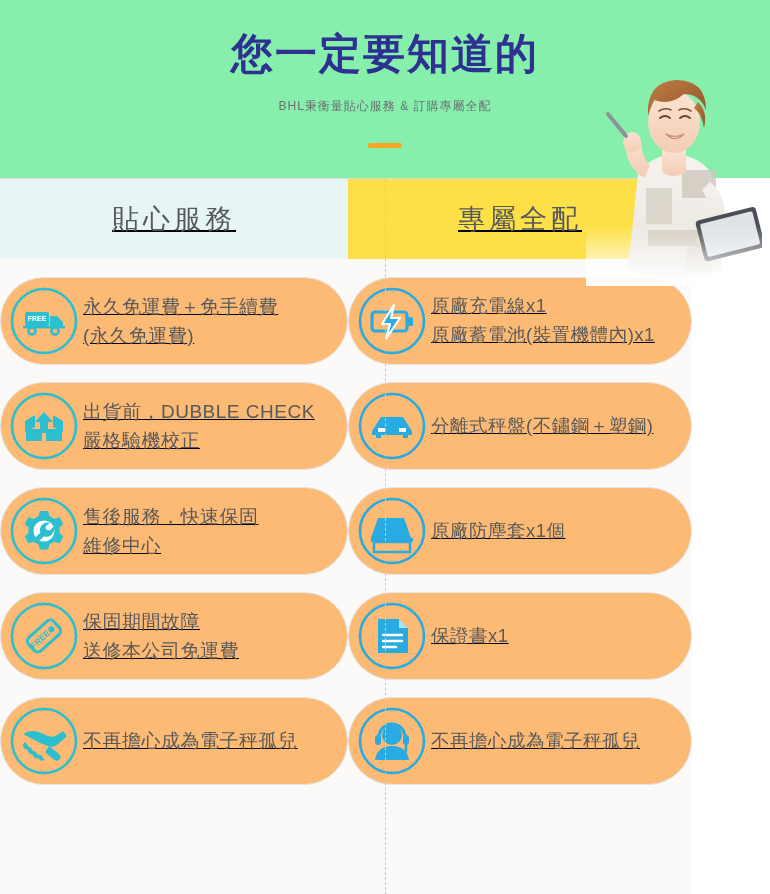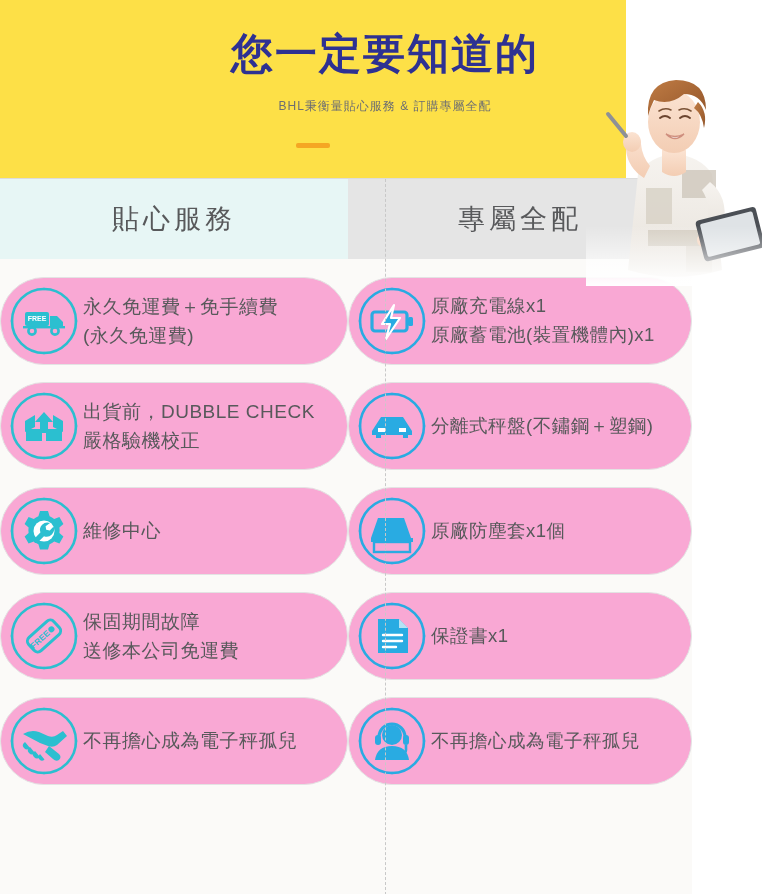--- a/index.html
+++ b/index.html
@@ -12,22 +12,22 @@
   #page {
     position: relative;
     width: 770px; height: 894px;
     background: #ffffff;
   }
 
   
   .header {
     position: absolute;
     left: 0; top: 0;
-    width: 626px; height: 178px;
-    background: #fde047;
+    width: 770px; height: 178px;
+    background: #86efac;
     z-index: 3;
   }
   .title {
     position: absolute;
     left: 0; top: 30px;
     width: 770px;
     text-align: center;
     font-size: 42px;
     font-weight: bold;
     letter-spacing: 2px;
@@ -61,56 +61,57 @@
     pointer-events: none;
   }
 
   
   .panel {
     position: absolute;
     left: 0; top: 178px;
     width: 640px; height: 716px;
     border-top: 1px solid #dcdcdc;
     display: flex;
+    text-decoration: underline;
   }
   .col {
     position: relative;
     width: 385px; height: 716px;
     background: #fbfaf8;
   }
   .col-head {
     height: 80px;
     display: flex;
     align-items: center;
     justify-content: center;
     font-size: 27px;
     letter-spacing: 4px;
     color: #58595b;
   }
   .col-left  .col-head { background: #e7f6f5; }
-  .col-right .col-head { background: #e5e5e5; }
+  .col-right .col-head { background: #fde047; }
 
   .divider {
     position: absolute;
     left: 385px; top: 0;
     width: 0; height: 716px;
     border-left: 1px dashed #c8c8c8;
     z-index: 2;
   }
 
   .items { padding: 18px 0 0 0; }
 
   .item {
     position: relative;
     margin: 0 auto 17px auto;
     width: 348px;
     min-height: 88px;
     border: 1px solid #e3e3e3;
     border-radius: 44px;
-    background: #f9a8d4;
+    background: #fdba74;
     display: flex;
     align-items: center;
     padding-left: 82px;
   }
   .col-right .item { width: 344px; }
 
   .icon-wrap {
     position: absolute;
     left: 8px; top: 50%;
     transform: translateY(-50%);
@@ -263,20 +264,21 @@
                 <path d="M67 35 a32 32 0 0 1 -32 32"></path>
                 <path d="M35 67 a32 32 0 0 1 -32 -32"></path>
                 <path d="M3 35 a32 32 0 0 1 32 -32"></path>
               </g>
               <path fill="#2bbfd0" d="M31 15 h8 l1.6 5.2 a16 16 0 0 1 4.6 2.7 l5.2 -1.9 l4 7 l-4 3.6 a16 16 0 0 1 0 5.3 l4 3.6 l-4 7 l-5.2 -1.9 a16 16 0 0 1 -4.6 2.7 l-1.6 5.2 h-8 l-1.6 -5.2 a16 16 0 0 1 -4.6 -2.7 l-5.2 1.9 l-4 -7 l4 -3.6 a16 16 0 0 1 0 -5.3 l-4 -3.6 l4 -7 l5.2 1.9 a16 16 0 0 1 4.6 -2.7 z"></path>
               <circle cx="35" cy="35" r="10.5" fill="#ffffff"></circle>
               <path fill="#2bbfd0" d="M41 27 a7.5 7.5 0 0 0 -9.6 9.6 l-6.4 6.4 a2.6 2.6 0 0 0 3.6 3.6 l6.4 -6.4 A7.5 7.5 0 0 0 44.6 30.6 l-3.8 3.8 l-3.6 -0.6 l-0.6 -3.6 z"></path>
             </svg>
           </span>
           <span class="item-text">
+            <span class="line">售後服務，快速保固</span>
             <span class="line">維修中心</span>
           </span>
         </div>
 
         <div class="item">
           <span class="icon-wrap">
             <svg viewBox="0 0 70 70">
               <g fill="none" stroke="#2bbfd0" stroke-width="2.6" stroke-linecap="round">
                 <path d="M35 3 a32 32 0 0 1 32 32"></path>
                 <path d="M67 35 a32 32 0 0 1 -32 32"></path>

